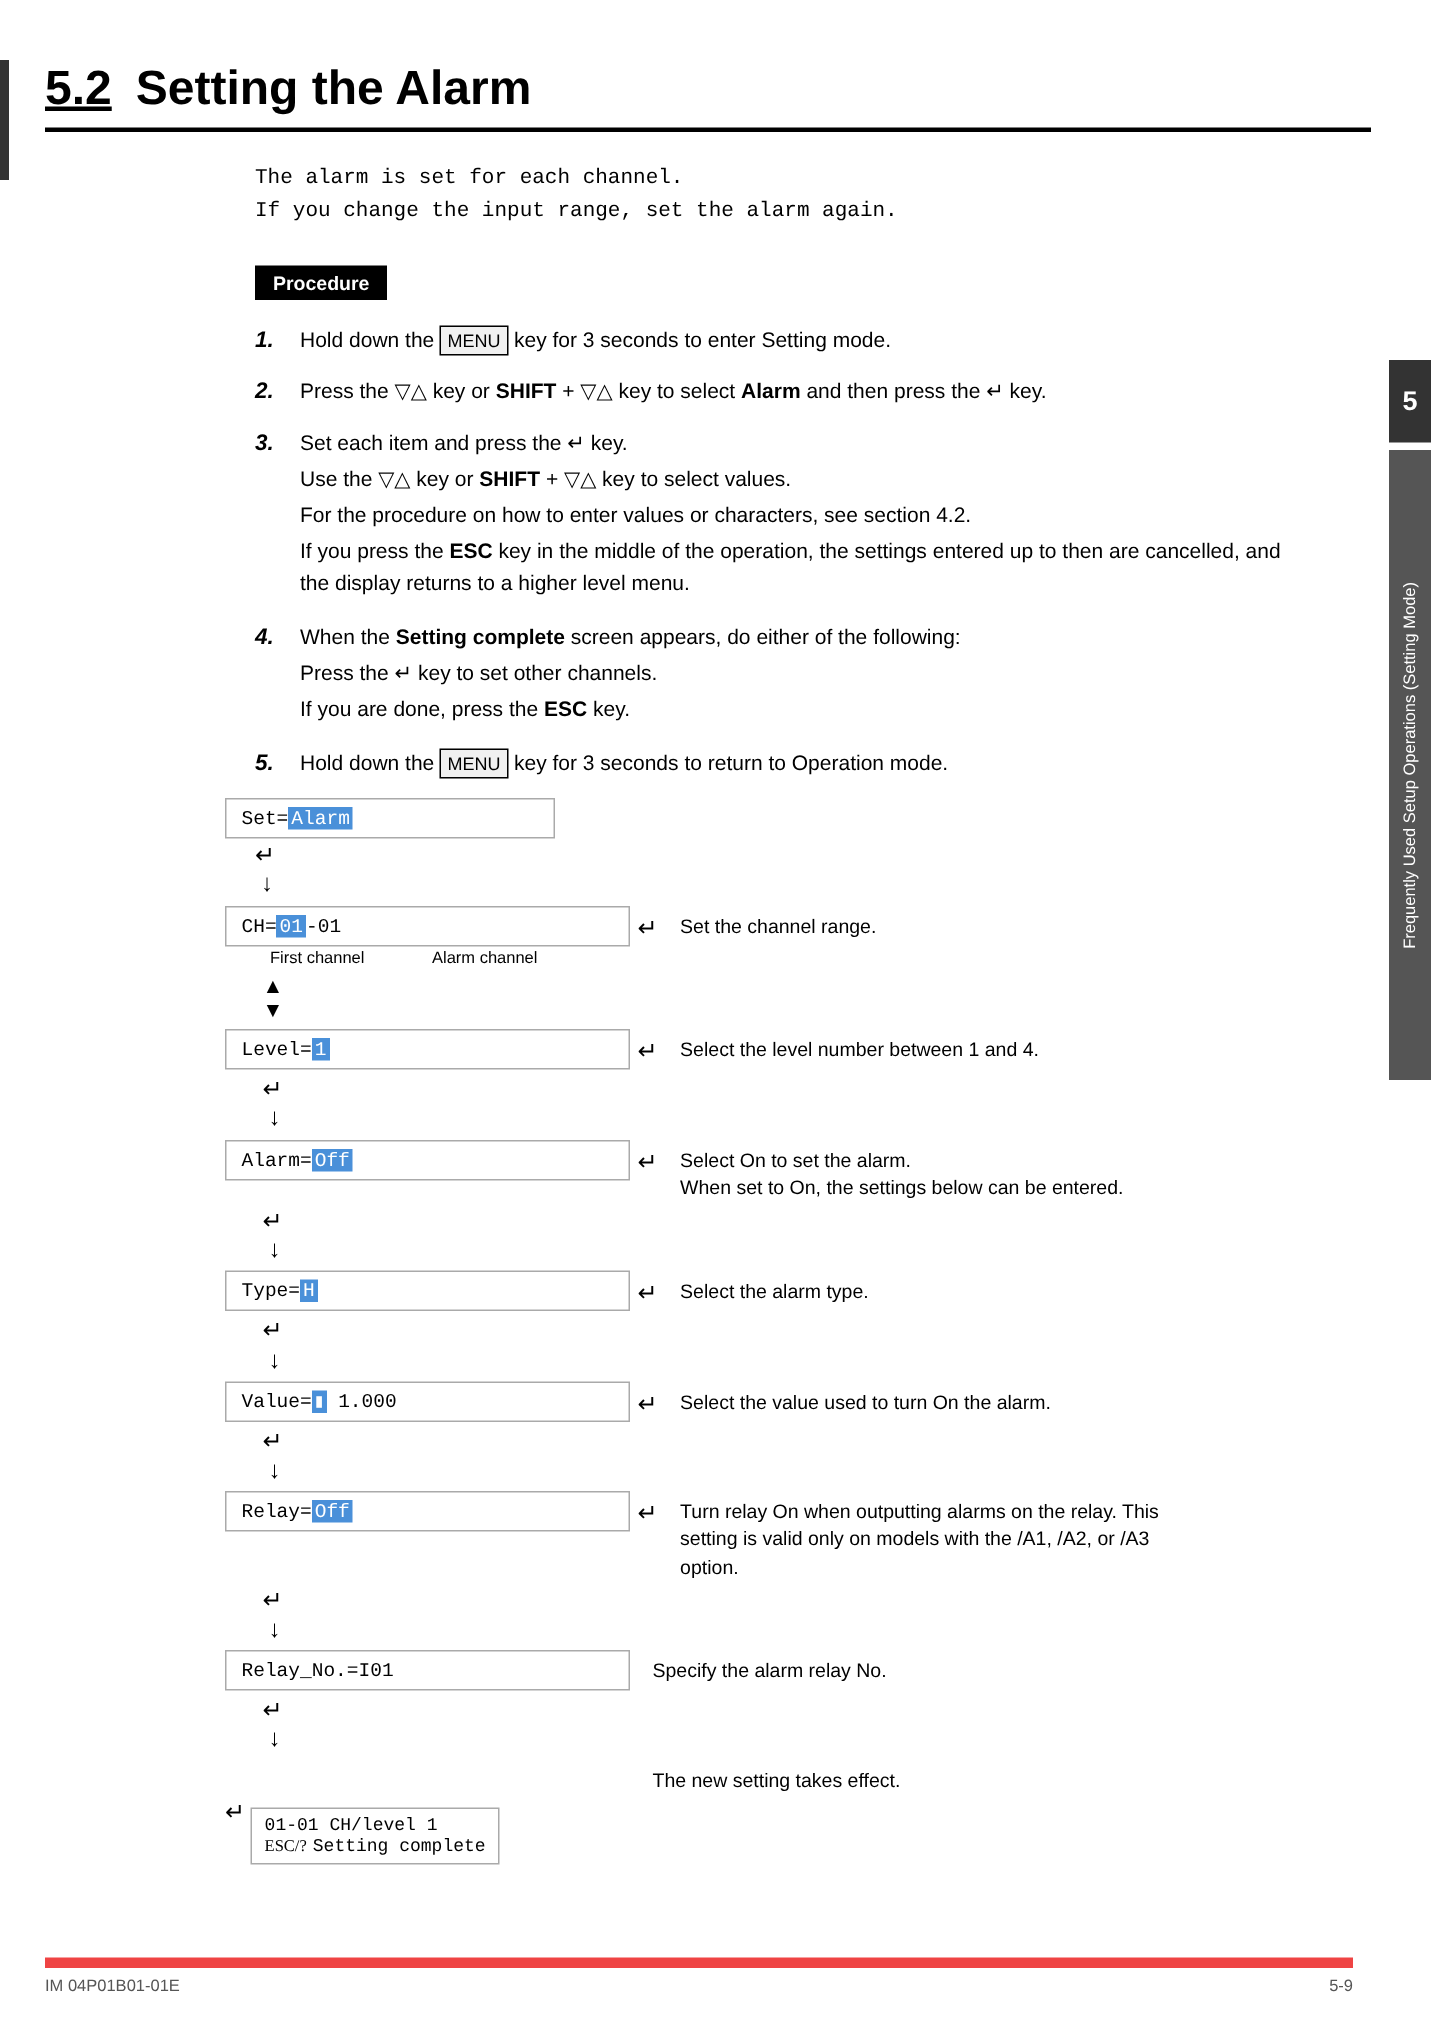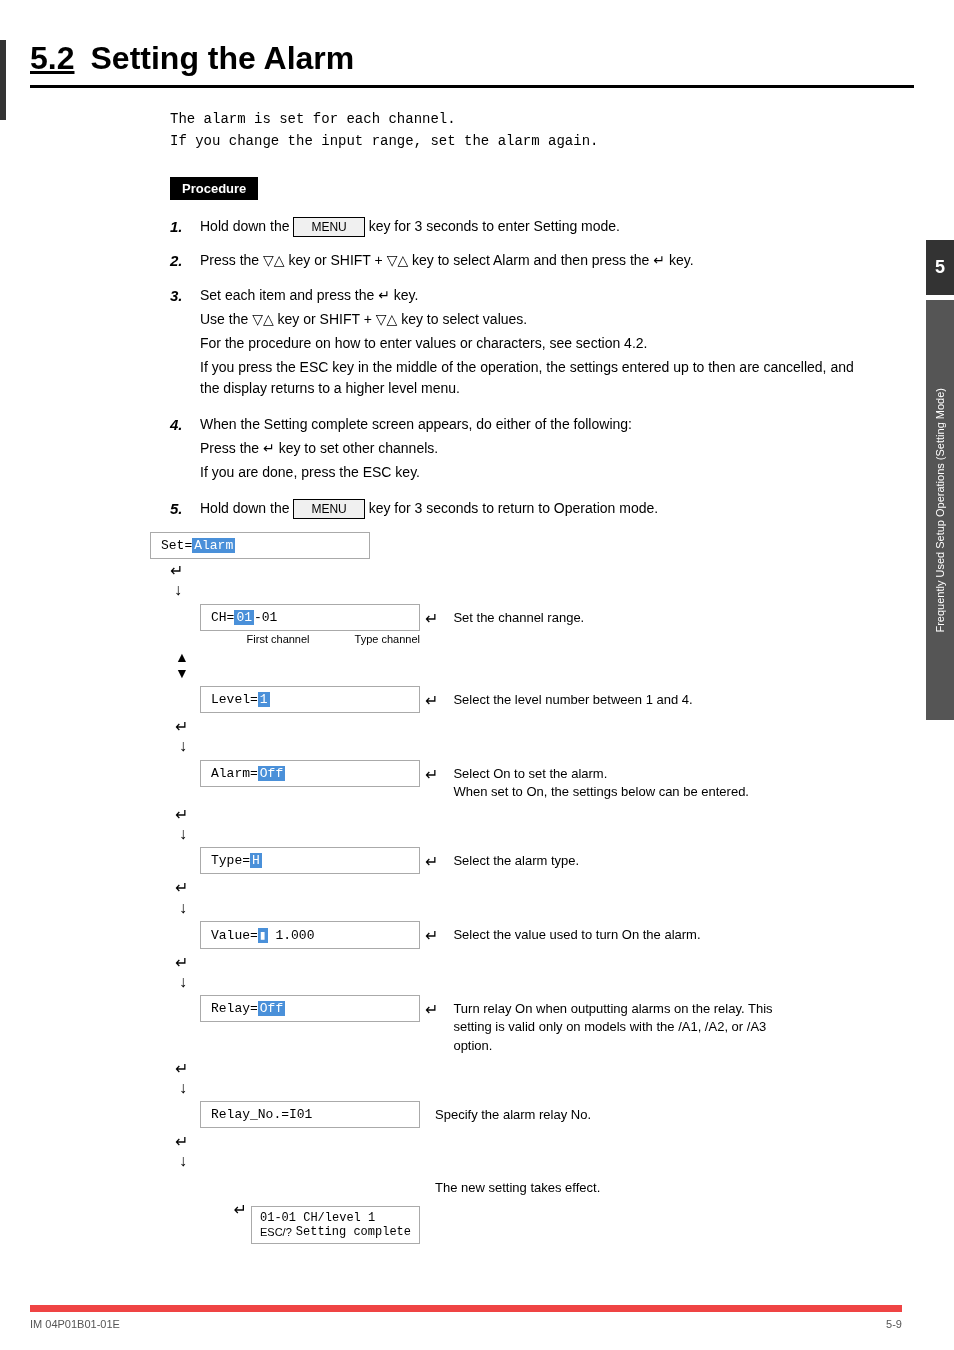--- a/index.html
+++ b/index.html
@@ -124,26 +124,26 @@
       flex: 1;
     }
     .step-content p {
       margin-bottom: 3px;
     }
 
     
     .key-box {
       display: inline-block;
       border: 1px solid #000;
-      padding: 0px 17px;
+      padding: 0px 4px;
       font-size: 12px;
       font-family: Arial, sans-serif;
       background: #f0f0f0;
     }
-    .bold { font-weight: normal; }
+    .bold { font-weight: bold; }
 
     
     .screen-box {
       font-family: 'Courier New', Courier, monospace;
       font-size: 13px;
       border: 1px solid #aaa;
       padding: 5px 10px;
       background: #fff;
       display: inline-block;
       min-width: 220px;
@@ -178,21 +178,20 @@
       display: flex;
       align-items: flex-start;
       margin: 4px 0;
     }
 
     .diag-left {
       width: 270px;
       flex-shrink: 0;
       display: flex;
       flex-direction: column;
-      align-items: flex-end;
     }
 
     .diag-right {
       margin-left: 15px;
       font-size: 13px;
       line-height: 1.4;
       max-width: 340px;
       padding-top: 5px;
     }
 
@@ -210,21 +209,21 @@
       font-family: 'Courier New', Courier, monospace;
       font-size: 12px;
       border: 1px solid #aaa;
       padding: 4px 8px;
       background: #fff;
       display: inline-block;
       margin-top: 32px;
     }
     .esc-label {
       font-size: 11px;
-      font-family: Liberation Sans, sans-serif;
+      font-family: Liberation Serif, serif;
       margin-right: 4px;
     }
   </style>
 </head>
 <body>
 
 <div class="section-accent"></div>
 
 <div class="sidebar-number">
   <span>5</span>
@@ -308,21 +307,21 @@
       <span style="font-size:16px; margin-left:4px;">↓</span>
     </div>
 
     <div class="diag-item">
       <div class="diag-left">
         <div class="screen-box">
           CH=<span class="highlight">01</span>-01
         </div>
         <div class="channel-labels">
           <span class="ch-label">First channel</span>
-          <span>Type channel</span>
+          <span>Alarm channel</span>
         </div>
       </div>
       <div style="display:flex; flex-direction:column; align-items:flex-end; margin-left:5px; margin-top:5px;">
         <span style="font-size:16px;">↵</span>
       </div>
       <div class="diag-right">Set the channel range.</div>
     </div>
 
     <div style="margin-left:10px; line-height:1.2; display:flex;">
       <div style="display:flex;flex-direction:column;align-items:flex-start;margin-left:15px;">

